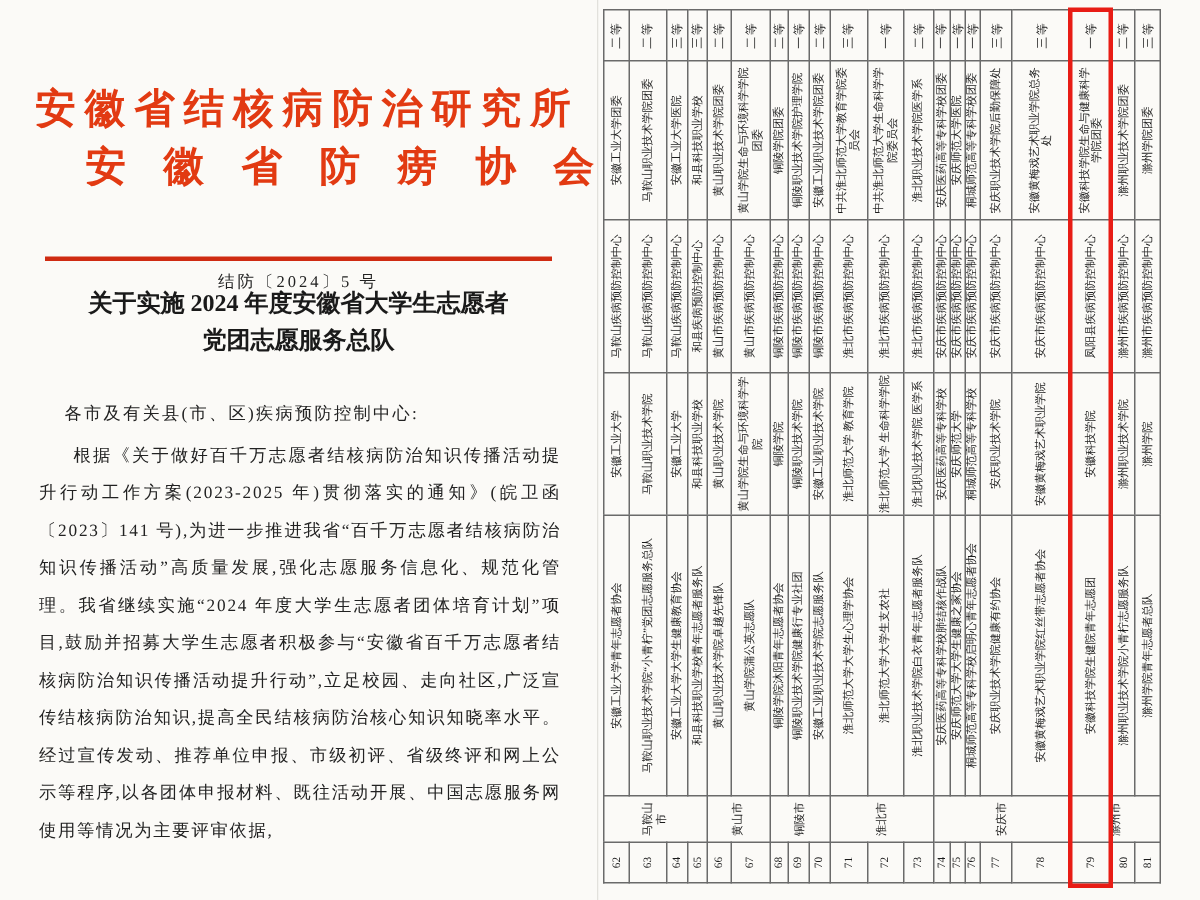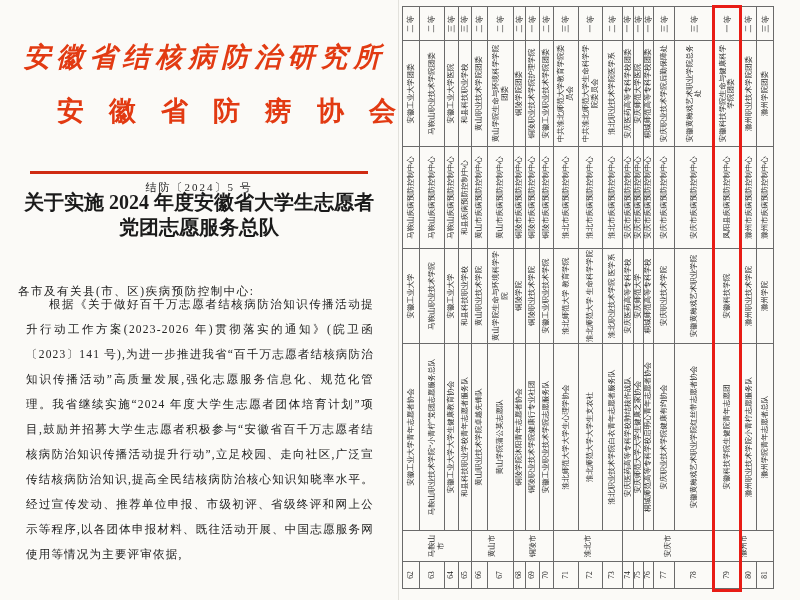--- a/index.html
+++ b/index.html
@@ -4,29 +4,29 @@
 <style>
   html,body{margin:0;padding:0;}
   body{width:800px;height:600px;position:relative;background:#f5f4f0;overflow:hidden;
        font-family:"Liberation Serif","DejaVu Serif",serif;}
   .page{position:absolute;top:0;height:600px;background:#fbfaf7;}
   #page-left{left:0;width:398px;border-right:1px solid #e2e1dc;}
   #page-right{left:399px;width:401px;}
   
   .org-line{position:absolute;left:0;width:398px;text-align:center;font-weight:bold;
             color:#e23a12;font-size:27px;line-height:1;}
-  #org1{top:44px;letter-spacing:6px;padding-left:6px;font-style:italic;}
+  #org1{top:59px;letter-spacing:6px;padding-left:6px;}
   #org2{top:98px;letter-spacing:25px;padding-left:40px;}
   .doc-number{position:absolute;top:148px;left:0;width:398px;text-align:center;
               font-size:11px;color:#222;letter-spacing:2px;margin-top:32px;}
   .red-rule{position:absolute;top:171px;left:30px;width:338px;height:3px;background:#cf2b12;}
   .doc-title{position:absolute;top:190px;left:20px;width:358px;text-align:center;
-             font-weight:bold;font-size:20px;line-height:25px;color:#1a1a1a;}
-  .salutation{position:absolute;top:268px;left:18px;width:348px;font-size:11.5px;
-              color:#222;letter-spacing:1.5px;margin-top:16px;}
+             font-weight:bold;font-size:16px;line-height:25px;color:#1a1a1a;}
+  .salutation{position:absolute;top:268px;left:43px;width:348px;font-size:11.5px;
+              color:#222;letter-spacing:1.5px;}
   .body-par{position:absolute;top:292px;left:26px;width:348px;font-size:11.5px;
             line-height:25px;color:#222;letter-spacing:1.2px;text-indent:2em;
             text-align:justify;}
   
   .rot-wrap{position:absolute;left:3px;top:7px;width:388px;height:583px;}
   .rot-inner{position:absolute;top:0;left:0;width:582px;height:370px;
              transform-origin:0 0;transform:rotate(-90deg) translateX(-582px);}
   table.results{border-collapse:collapse;table-layout:fixed;width:582px;
                 font-size:7.5px;color:#1c1c1c;}
   table.results td{border:1px solid #6a6a6a;text-align:center;vertical-align:middle;
@@ -42,21 +42,21 @@
 <div id="page-left" class="page">
   <div id="org1" class="org-line">安徽省结核病防治研究所</div>
   <div id="org2" class="org-line">安徽省防痨协会</div>
   <div class="doc-number">结防〔2024〕5 号</div>
   <div class="red-rule"></div>
   <div class="doc-title">
     <div>关于实施 2024 年度安徽省大学生志愿者</div>
     <div>党团志愿服务总队</div>
   </div>
   <div class="salutation">各市及有关县(市、区)疾病预防控制中心:</div>
-  <div class="body-par">根据《关于做好百千万志愿者结核病防治知识传播活动提升行动工作方案(2023-2026 年)贯彻落实的通知》(皖卫函〔2023〕141 号),为进一步推进我省“百千万志愿者结核病防治知识传播活动”高质量发展,强化志愿服务信息化、规范化管理。我省继续实施“2024 年度大学生志愿者团体培育计划”项目,鼓励并招募大学生志愿者积极参与“安徽省百千万志愿者结核病防治知识传播活动提升行动”,立足校园、走向社区,广泛宣传结核病防治知识,提高全民结核病防治核心知识知晓率水平。经过宣传发动、推荐单位申报、市级初评、省级终评和网上公示等程序,以各团体申报材料、既往活动开展、中国志愿服务网使用等情况为主要评审依据,</div>
+  <div class="body-par">根据《关于做好百千万志愿者结核病防治知识传播活动提升行动工作方案(2023-2025 年)贯彻落实的通知》(皖卫函〔2023〕141 号),为进一步推进我省“百千万志愿者结核病防治知识传播活动”高质量发展,强化志愿服务信息化、规范化管理。我省继续实施“2024 年度大学生志愿者团体培育计划”项目,鼓励并招募大学生志愿者积极参与“安徽省百千万志愿者结核病防治知识传播活动提升行动”,立足校园、走向社区,广泛宣传结核病防治知识,提高全民结核病防治核心知识知晓率水平。经过宣传发动、推荐单位申报、市级初评、省级终评和网上公示等程序,以各团体申报材料、既往活动开展、中国志愿服务网使用等情况为主要评审依据,</div>
 </div>
 
 <div id="page-right" class="page">
   <div class="rot-wrap">
     <div class="rot-inner">
       <table class="results">
         <colgroup>
           <col style="width:27px">
             <col style="width:31px">
             <col style="width:187px">

